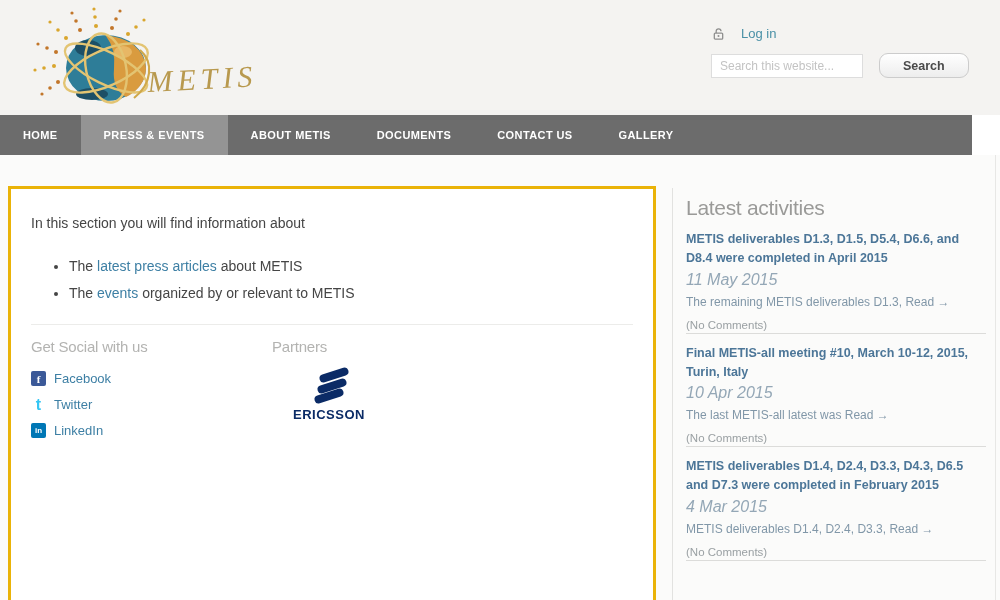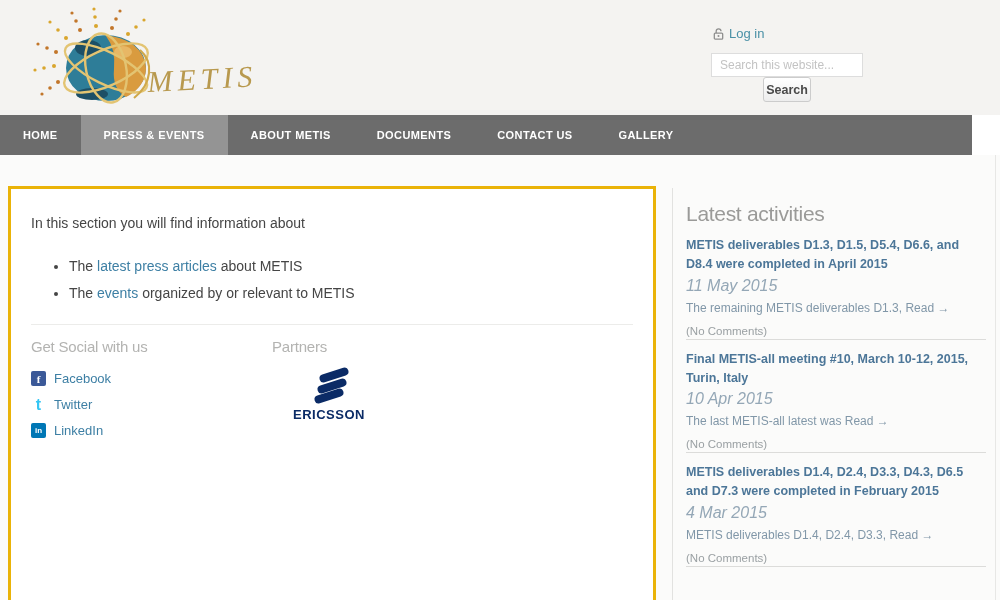--- a/index.html
+++ b/index.html
@@ -14,36 +14,36 @@
   a { text-decoration:none; cursor:pointer; }
 
   
   .header {
     position:absolute; top:0; left:0; width:1000px; height:115px;
     background:#f4f3f1;
   }
   .logo { position:absolute; left:28px; top:6px; width:230px; height:104px; cursor:pointer; }
   .login-row {
     position:absolute; left:712px; top:26px;
-    display:flex; align-items:center; gap:4px;
+    display:flex; align-items:center; gap:16px;
     font-size:13px;
   }
   .login-link { color:#4a90a6; }
-  .search-row { position:absolute; left:711px; top:53px; display:flex; align-items:center;flex-direction:column; }
+  .search-row { position:absolute; left:711px; top:53px; display:flex; align-items:center; }
   .search-input {
     width:152px; height:24px;
     border:1px solid #ddd; background:#fff;
     font-size:12px; padding:0 8px; color:#555;
     font-family:"Liberation Sans", sans-serif;
   }
   .search-input::placeholder { color:#c3c3c3; }
   .search-btn {
-    margin-left:0; height:25px; padding:0 2px;
+    margin-left:16px; height:25px; padding:0 23px;
     background:linear-gradient(#ffffff,#ededed);
-    border:1px solid #ccc; border-radius:3px;
+    border:1px solid #ccc; border-radius:9px;
     font-size:12.5px; font-weight:bold; color:#4a4a4a;
     font-family:"Liberation Sans", sans-serif; cursor:pointer;
   }
 
   
   .nav {
     position:absolute; top:115px; left:0; width:972px; height:40px;
     background:#6c6c6c; display:flex;
   }
   .nav-item {
@@ -104,21 +104,21 @@
   .e-bars span:nth-child(1){ margin-left:10px; }
   .e-bars span:nth-child(2){ margin-left:5px; }
   .e-name { font-size:13px; font-weight:bold; color:#0b2b66; letter-spacing:.5px; margin-top:4px; }
   .plain-link { display:block; font-size:13px; color:#3d7fa4; margin-bottom:9px; }
 
   
   .v-divider {
     position:absolute; left:672px; top:188px; width:1px; height:412px;
     background:#e2e2e0;
   }
-  .sidebar { position:absolute; left:686px; top:202px; width:300px; }
+  .sidebar { position:absolute; left:686px; top:196px; width:300px; }
   .sidebar-h {
     font-size:21px; color:#9a9a98; font-weight:normal; letter-spacing:-.3px;
     margin-bottom:10px;
   }
   .activity { border-bottom:1px solid #dcdcda; margin-bottom:10px; }
   .activity-title {
     display:block; font-size:12.5px; font-weight:bold; color:#4c7698;
     line-height:1.55;
   }
   .activity-date { font-size:16px; font-style:italic; color:#94a7b6; margin-top:2px; }

